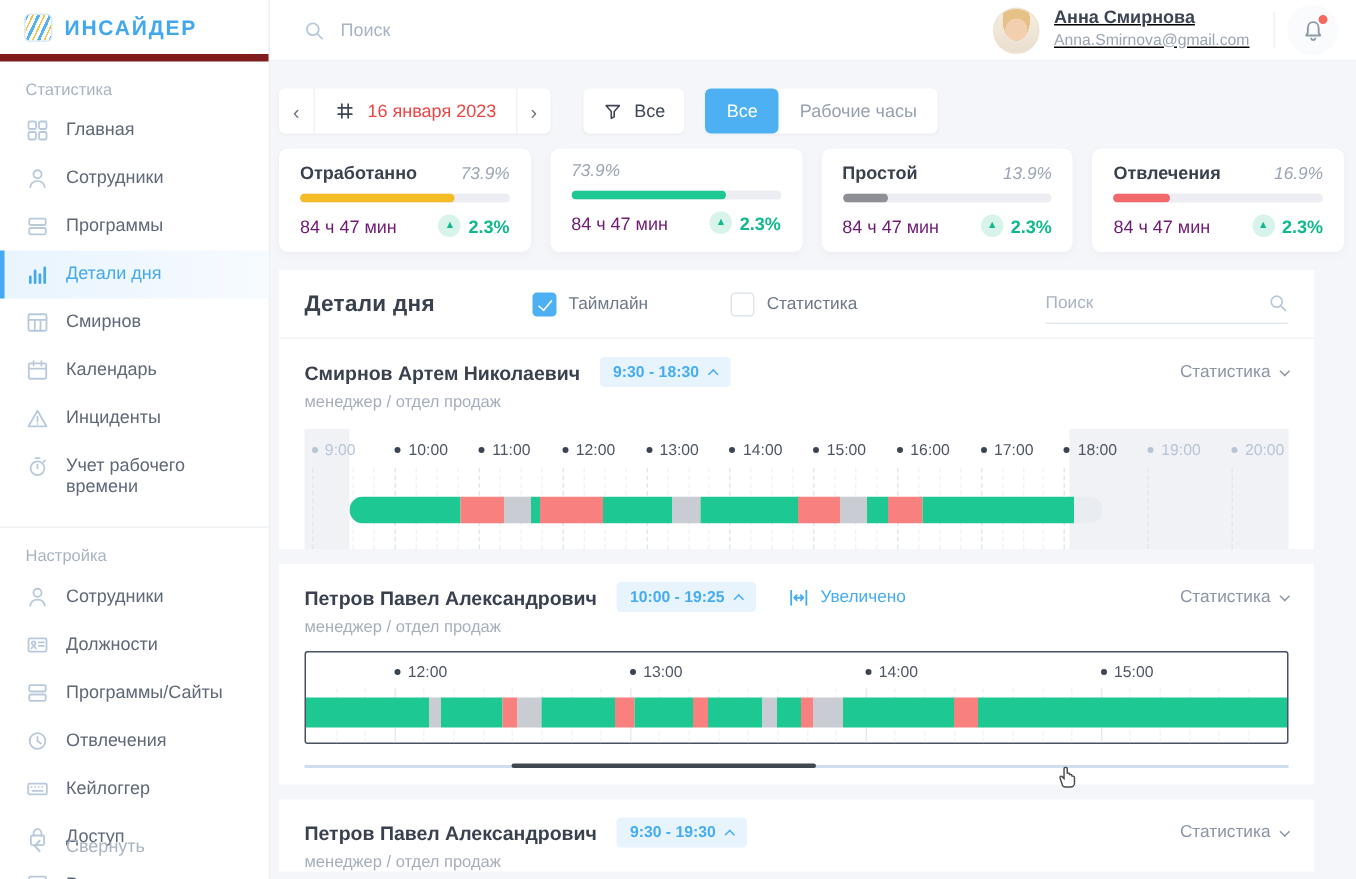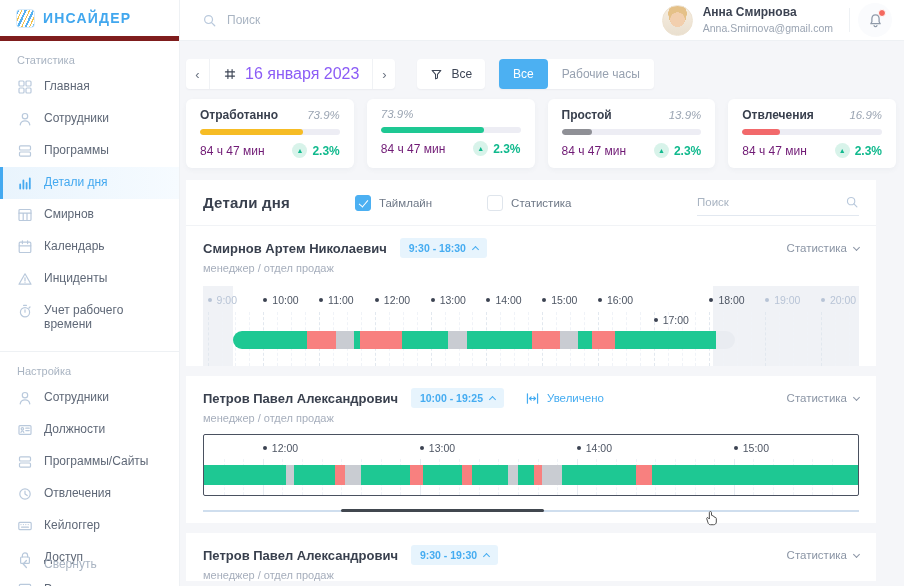--- a/index.html
+++ b/index.html
@@ -24,40 +24,40 @@
 .nav-divider{height:1px;background:#eef1f4;margin:12px 0 13px;}
 .collapse-item{position:absolute;left:0;bottom:9px;width:100%;display:flex;align-items:center;padding-left:18px;color:#a9b4c2;font-size:12px;height:26px;cursor:pointer;}
 .collapse-item .nicon{width:14px;height:14px;margin-right:12px;color:#b9c9dc;}
 .collapse-item .nicon svg{width:14px;height:14px;display:block;}
 
 
 .topbar{position:absolute;left:180px;right:0;top:0;height:41px;background:#fff;border-bottom:1px solid #eef1f4;display:flex;align-items:center;padding:0 12px 0 22px;z-index:2;}
 .tb-search{display:flex;align-items:center;gap:10px;color:#a9b4c2;font-size:12px;flex:1;cursor:text;}
 .tb-search .nicon{width:15px;height:15px;color:#b9c9dc;}
 .tb-search .nicon svg{width:15px;height:15px;display:block;}
-.user-box{display:flex;align-items:center;gap:10px;cursor:pointer;}
+.user-box{display:flex;align-items:flex-start;gap:10px;cursor:pointer;text-decoration:underline;}
 .avatar{width:31px;height:31px;border-radius:50%;border:1px solid #eee3d2;flex:none;
  background:radial-gradient(circle at 50% 47%,#f2cfae 0 34%,transparent 35%),
             radial-gradient(ellipse at 50% 26%,#e5c188 0 44%,transparent 45%),
             linear-gradient(180deg,#f7eee1,#e9dfcf);}
 .user-texts{line-height:13px;}
 .user-name{font-size:12px;font-weight:bold;color:#3c4352;}
 .user-email{font-size:10.5px;color:#9aa4b2;margin-top:3px;}
 .tb-divider{width:1px;height:24px;background:#eef1f4;margin:0 8px 0 16px;}
 .bell-wrap{position:relative;width:34px;height:34px;display:flex;align-items:center;justify-content:center;background:#fafbfd;border-radius:50%;cursor:pointer;}
 .bell-wrap .nicon{width:17px;height:17px;color:#8f9aa9;}
 .bell-wrap .nicon svg{width:17px;height:17px;display:block;}
 .bell-dot{position:absolute;top:6px;right:6px;width:8px;height:8px;border-radius:50%;background:#f4695f;border:1.5px solid #fff;}
 
 
 .main{position:absolute;left:180px;top:41px;right:0;bottom:0;padding:18px 0 0 6px;}
 
 .toolbar{display:flex;align-items:center;height:30px;}
 .seg-group{display:flex;background:#fff;border-radius:4px;box-shadow:0 1px 2px rgba(80,90,110,.06);}
-.seg{display:flex;align-items:center;justify-content:center;height:30px;font-size:16px;color:#8b5cf6;cursor:pointer;}
+.seg{display:flex;align-items:center;justify-content:center;height:30px;font-size:12px;color:#ef4444;cursor:pointer;}
 .seg + .seg{border-left:1px solid #f0f2f5;}
 .seg.arrow{width:23px;color:#6a7382;font-size:13px;}
 .seg.date{padding:0 13px;gap:8px;}
 .seg .nicon{width:14px;height:14px;color:#3e4656;}
 .seg .nicon svg{width:14px;height:14px;display:block;}
 .filter-btn{margin-left:22px;display:flex;align-items:center;height:30px;padding:0 13px;background:#fff;border-radius:4px;gap:8px;font-size:12px;color:#3e4656;cursor:pointer;box-shadow:0 1px 2px rgba(80,90,110,.06);}
 .filter-btn .nicon{width:13px;height:13px;color:#3e4656;}
 .filter-btn .nicon svg{width:13px;height:13px;display:block;}
 .toggle{margin-left:14px;display:flex;background:#fff;border-radius:4px;box-shadow:0 1px 2px rgba(80,90,110,.06);}
 .toggle-opt{height:30px;display:flex;align-items:center;padding:0 14px;font-size:12px;color:#97a1b0;cursor:pointer;border-radius:4px;}
@@ -516,21 +516,21 @@
               <div class="tl-gridline minor" style="left: 64.45%;"></div>
               <div class="tl-gridline minor" style="left: 66.575%;"></div>
               <div class="tl-label" style="left: 60.2%;">
                 <span class="dot"></span>
                 <span>16:00</span>
               </div>
               <div class="tl-gridline" style="left: 68.7%;"></div>
               <div class="tl-gridline minor" style="left: 70.825%;"></div>
               <div class="tl-gridline minor" style="left: 72.95%;"></div>
               <div class="tl-gridline minor" style="left: 75.075%;"></div>
-              <div class="tl-label" style="left: 68.7%; margin-top: 20px;">
+              <div class="tl-label" style="left: 68.7%;">
                 <span class="dot"></span>
                 <span>17:00</span>
               </div>
               <div class="tl-gridline" style="left: 77.2%;"></div>
               <div class="tl-gridline minor" style="left: 79.325%;"></div>
               <div class="tl-gridline minor" style="left: 81.45%;"></div>
               <div class="tl-gridline minor" style="left: 83.575%;"></div>
               <div class="tl-label" style="left: 77.2%;">
                 <span class="dot"></span>
                 <span>18:00</span>

